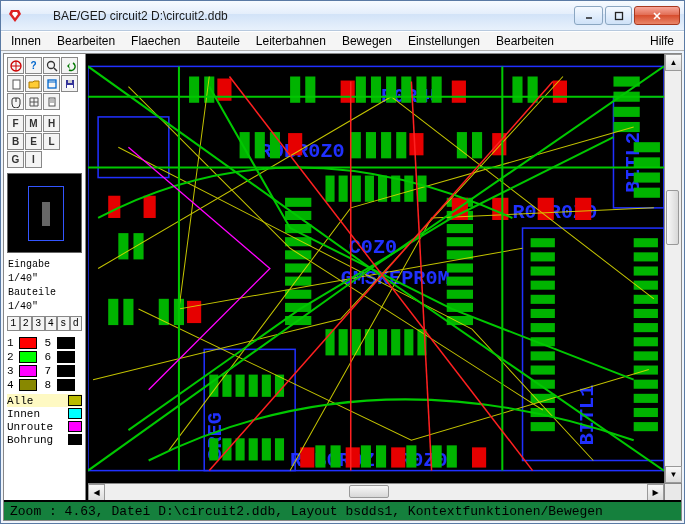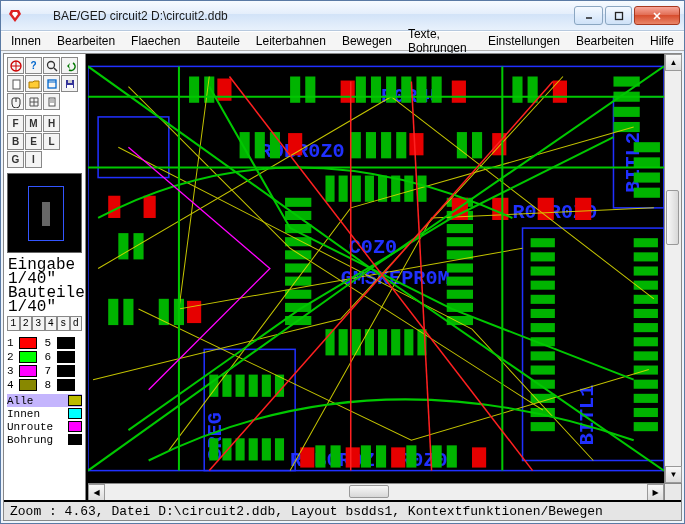--- a/index.html
+++ b/index.html
@@ -80,21 +80,21 @@
   }
   .tool-grid.letters .tool-btn { font-family: Tahoma,sans-serif; }
 
   .preview {
     margin: 3px; height: 80px; background: #000;
     border: 1px solid #666; position: relative;
   }
   .preview .rect1 { position:absolute; left:20px; top:12px; width:36px; height:55px; border:1px solid #3355ff; }
   .preview .rect2 { position:absolute; left:34px; top:28px; width:8px; height:24px; background:#666; }
 
-  .info-block { padding: 2px 4px; font-size: 16px; line-height:14px; font-family:"Courier New",monospace; }
+  .info-block { padding: 2px 4px; font-size: 10px; line-height:14px; font-family:"Courier New",monospace; }
   .scale-btns { display:flex; padding:0 3px 3px 3px; gap:0; }
   .scale-btn { width:13px; height:15px; border:1px solid #888; background:#f4f4f4; font-size:10px; display:flex;align-items:center;justify-content:center; font-family:"Courier New",monospace;}
 
   .layer-colors { display:grid; grid-template-columns: repeat(2,1fr); padding:2px 3px; gap:0; font-family:"Courier New",monospace;}
   .layer-row { display:flex; align-items:center; height:14px; }
   .layer-swatch { width:18px; height:12px; border:1px solid #000; margin-right:1px;}
   .layer-num { font-size:11px; width:12px; }
 
   .filter-list { padding:0 3px; font-family:"Courier New",monospace; }
   .filter-row { display:flex; align-items:center; height:13px; font-size:11px;}
@@ -117,21 +117,21 @@
   .hscroll-row { height:17px; display:flex; }
   .hscroll { flex:1; background:#e9e9e9; border-top:1px solid #888; display:flex;}
   .scroll-btn { width:17px;height:17px;background:linear-gradient(#f8f8f8,#ddd);border:1px solid #999;display:flex;align-items:center;justify-content:center;font-size:8px;}
   .scroll-track { flex:1; background:#efefef; position:relative;}
   .scroll-thumb-h { position:absolute; left:45%; top:1px; height:13px; width:40px; background:linear-gradient(#f8f8f8,#d8d8d8); border:1px solid #999; border-radius:2px;}
   .scroll-thumb-v { position:absolute; top:30%; left:1px; width:13px; height:55px; background:linear-gradient(to right,#f8f8f8,#d8d8d8); border:1px solid #999; border-radius:2px;}
   .corner { width:17px;height:17px;background:#e9e9e9;border-top:1px solid #888;border-left:1px solid #888;}
 
   
   .statusbar {
-    height: 20px; background:#e5e5e5; border-top:2px solid #000;
+    height: 20px; background:#15803d; border-top:2px solid #000;
     padding: 2px 6px; font-family:"Courier New",monospace; font-size:13px;
     display:flex;align-items:center;
   }
 
   
   .pcb-svg { width:100%; height:100%; display:block; }
 </style>
 </head>
 <body>
 
@@ -164,21 +164,20 @@
     </div>
   </div>
 
   <div class="menubar">
     <span class="menu-item">Innen</span>
     <span class="menu-item">Bearbeiten</span>
     <span class="menu-item">Flaechen</span>
     <span class="menu-item">Bauteile</span>
     <span class="menu-item">Leiterbahnen</span>
     <span class="menu-item">Bewegen</span>
-    <span class="menu-item">Texte, Bohrungen</span>
     <span class="menu-item">Einstellungen</span>
     <span class="menu-item">Bearbeiten</span>
     <span class="spacer"></span>
     <span class="menu-item">Hilfe</span>
   </div>
 
   <div class="client">
     <div class="workspace">
 
       <div class="sidebar">
@@ -306,21 +305,21 @@
               <span class="layer-num">4</span>
               <span class="layer-swatch" style="background:#888800"></span>
             </div>
           <div class="layer-row">
               <span class="layer-num">8</span>
               <span class="layer-swatch" style="background:#000"></span>
             </div>
         </div>
 
         <div class="filter-list">
-          <div class="filter-row" style="background:#c4b5fd">
+          <div class="filter-row" style="background:#fef9c3">
               <span class="filter-label">Alle</span>
               <span class="filter-swatch" style="background:#bbbb00"></span>
             </div>
           <div class="filter-row">
               <span class="filter-label">Innen</span>
               <span class="filter-swatch" style="background:#00ffff"></span>
             </div>
           <div class="filter-row">
               <span class="filter-label">Unroute</span>
               <span class="filter-swatch" style="background:#ff00ff"></span>

